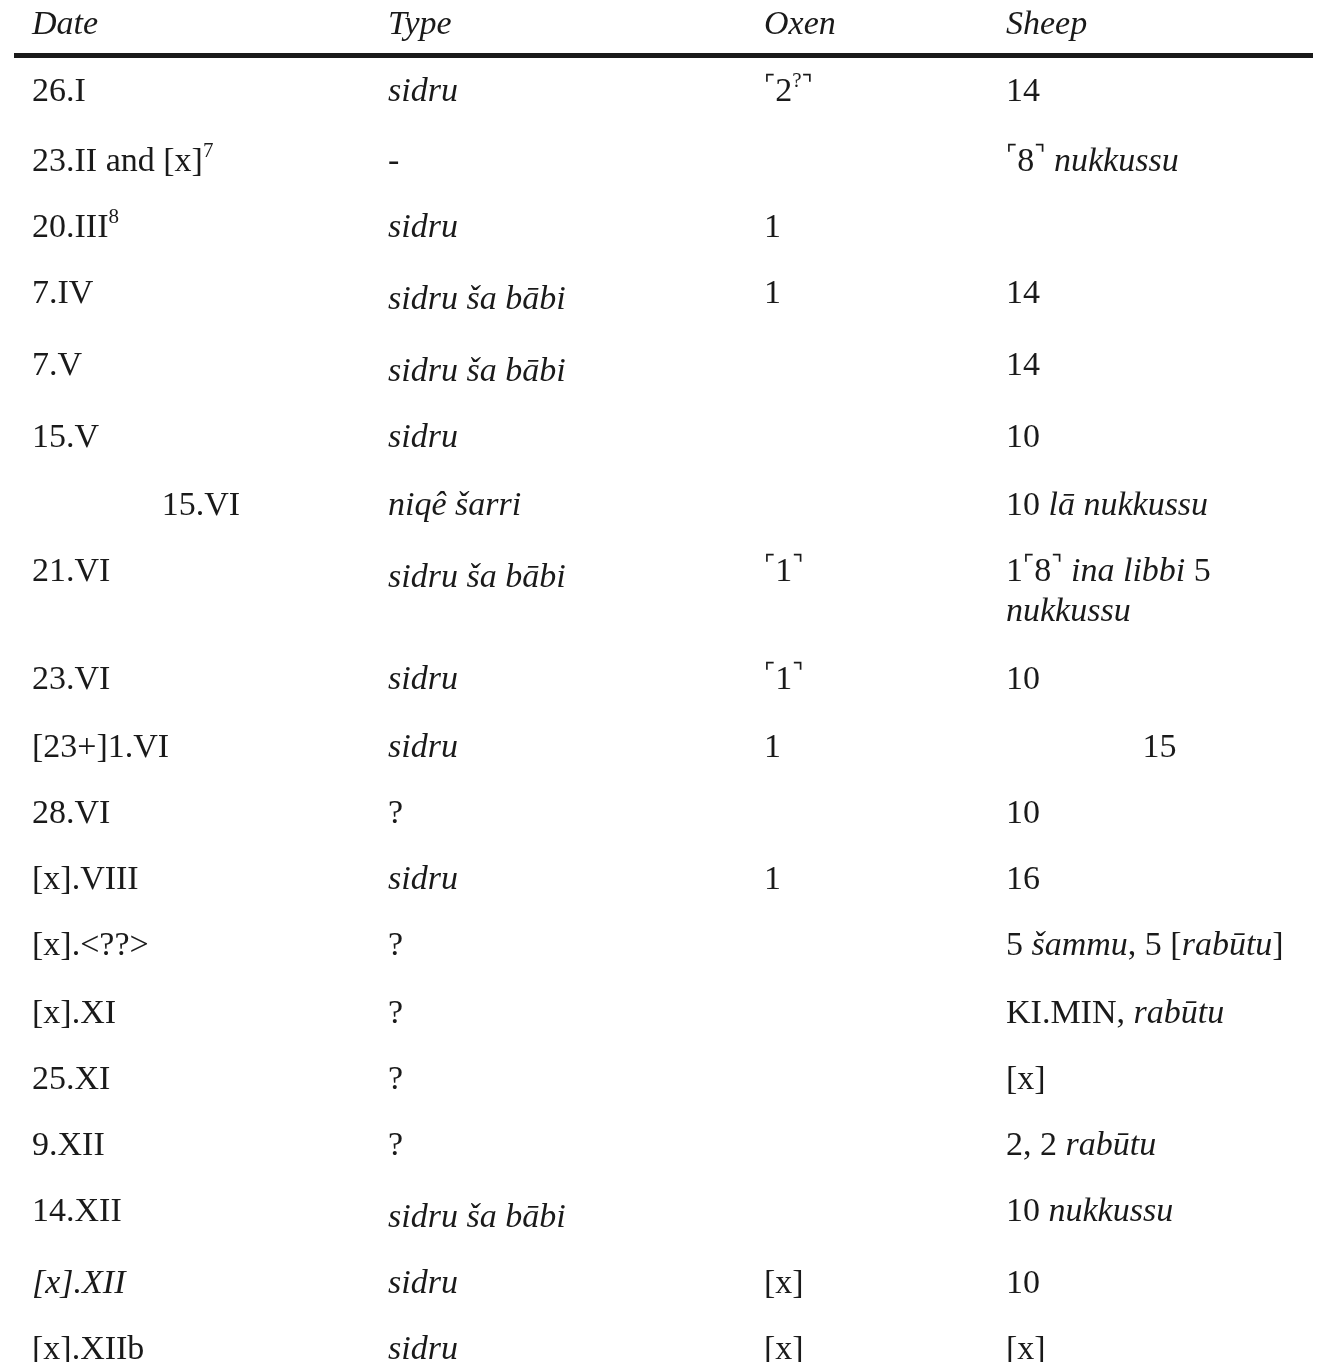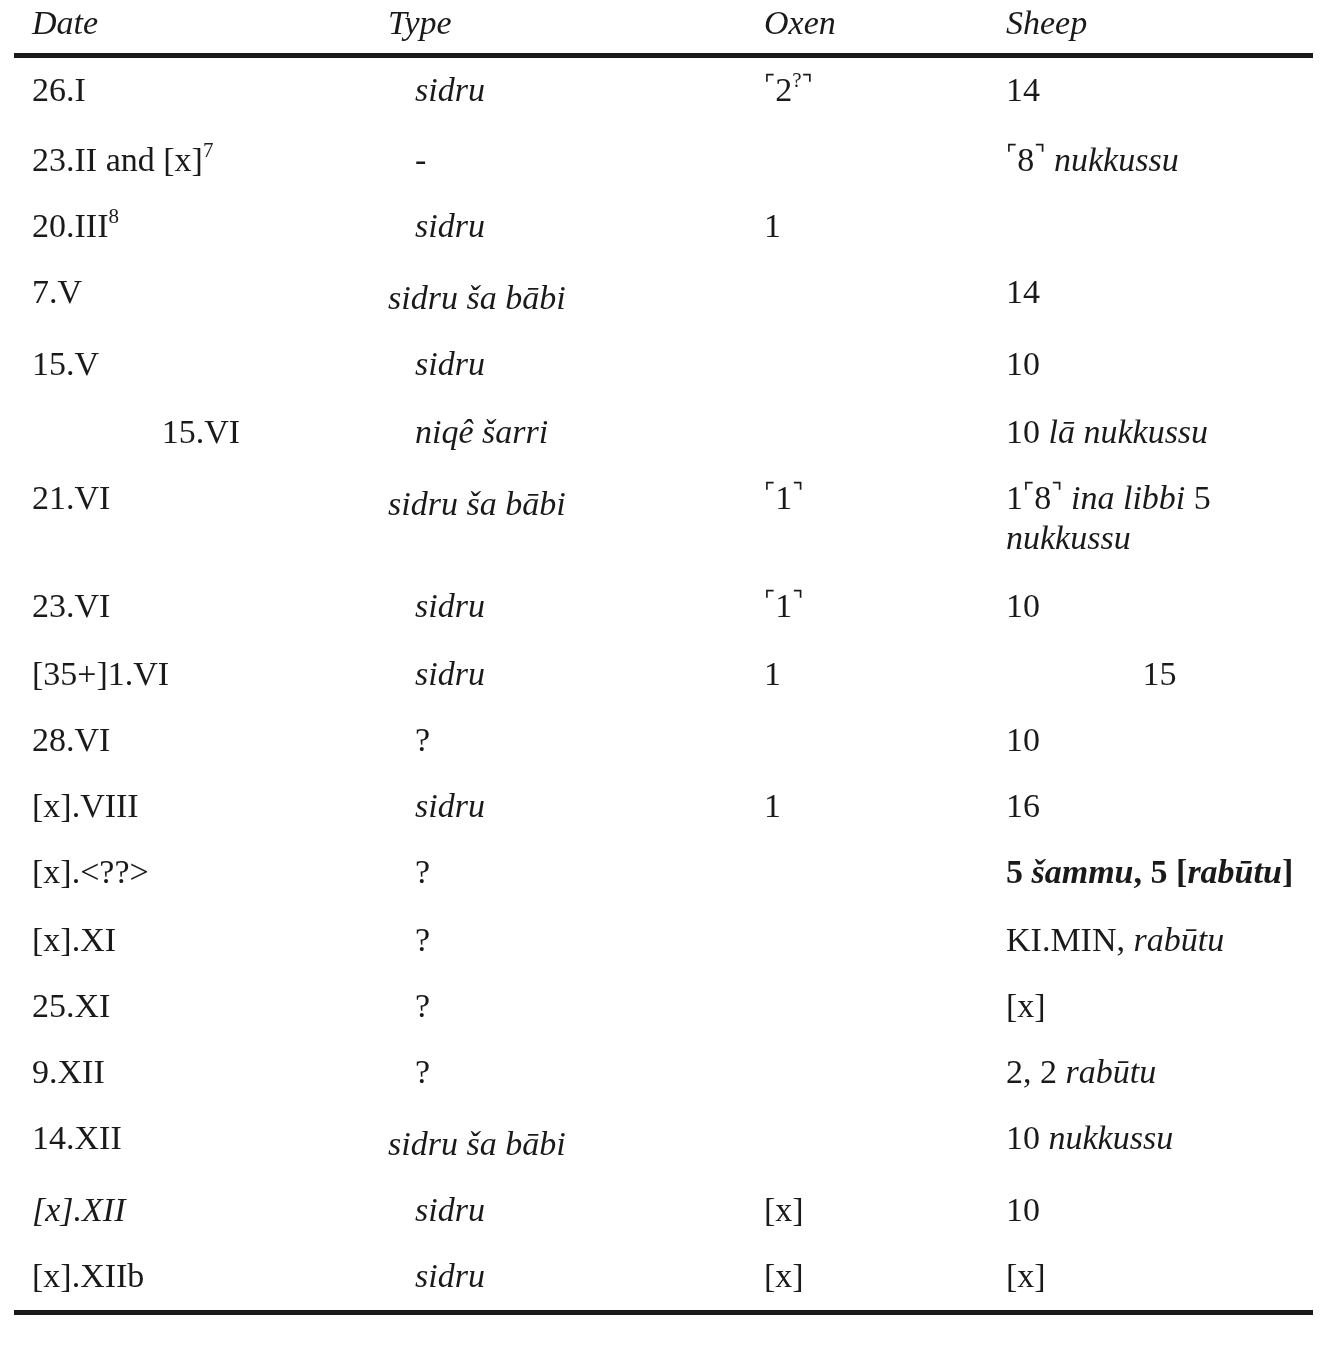--- a/index.html
+++ b/index.html
@@ -49,21 +49,21 @@
       vertical-align: top;
       text-align: left;
     }
     tbody tr.last td {
       border-bottom: 5px solid #1a1a1a;
     }
     .it { font-style: italic; }
     .sup { font-size: 21px; vertical-align: 14px; line-height: 0; }
     .hb { font-size: 24px; vertical-align: 9px; line-height: 0; }
     td.type-cell .cell-inner { display: inline-block; padding-top: 6px; }
-    td.type-cell.plain .cell-inner { padding-top: 0; margin-left: 27px; }
+    td.type-cell.plain .cell-inner { padding-top: 0; }
   </style>
 </head>
 <body>
 
 <div class="table-wrap">
   <table>
     <colgroup>
       <col class="c-date">
       <col class="c-type">
       <col class="c-oxen">
@@ -90,20 +90,26 @@
           <td style="height: 40px;"><span class="cell-inner"></span></td>
           <td style="height: 40px;"><span class="cell-inner"><span class="hb">⌜</span><span>8</span><span class="hb">⌝</span><span> </span><span class="it">nukkussu</span></span></td>
         </tr>
         <tr>
           <td style="height: 40px;"><span class="cell-inner"><span>20.III</span><span class="sup">8</span></span></td>
           <td class="type-cell plain" style="height: 40px;"><span class="cell-inner"><span class="it">sidru</span></span></td>
           <td style="height: 40px;"><span class="cell-inner"><span>1</span></span></td>
           <td style="height: 40px;"><span class="cell-inner"></span></td>
         </tr>
         <tr>
+          <td style="height: 42px;"><span class="cell-inner"><span>7.IV</span></span></td>
+          <td class="type-cell" style="height: 42px;"><span class="cell-inner"><span class="it">sidru ša bābi</span></span></td>
+          <td style="height: 42px;"><span class="cell-inner"><span>1</span></span></td>
+          <td style="height: 42px;"><span class="cell-inner"><span>14</span></span></td>
+        </tr>
+        <tr>
           <td style="height: 42px;"><span class="cell-inner"><span>7.V</span></span></td>
           <td class="type-cell" style="height: 42px;"><span class="cell-inner"><span class="it">sidru ša bābi</span></span></td>
           <td style="height: 42px;"><span class="cell-inner"></span></td>
           <td style="height: 42px;"><span class="cell-inner"><span>14</span></span></td>
         </tr>
         <tr>
           <td style="height: 42px;"><span class="cell-inner"><span>15.V</span></span></td>
           <td class="type-cell plain" style="height: 42px;"><span class="cell-inner"><span class="it">sidru</span></span></td>
           <td style="height: 42px;"><span class="cell-inner"></span></td>
           <td style="height: 42px;"><span class="cell-inner"><span>10</span></span></td>
@@ -120,42 +126,42 @@
           <td style="height: 82px;"><span class="cell-inner"><span class="hb">⌜</span><span>1</span><span class="hb">⌝</span></span></td>
           <td style="height: 82px;"><span class="cell-inner"><span>1</span><span class="hb">⌜</span><span>8</span><span class="hb">⌝</span><span> </span><span class="it">ina libbi</span><span> 5 </span><span class="it">nukkussu</span></span></td>
         </tr>
         <tr>
           <td style="height: 42px;"><span class="cell-inner"><span>23.VI</span></span></td>
           <td class="type-cell plain" style="height: 42px;"><span class="cell-inner"><span class="it">sidru</span></span></td>
           <td style="height: 42px;"><span class="cell-inner"><span class="hb">⌜</span><span>1</span><span class="hb">⌝</span></span></td>
           <td style="height: 42px;"><span class="cell-inner"><span>10</span></span></td>
         </tr>
         <tr>
-          <td style="height: 36px;"><span class="cell-inner"><span>[35+]1.VI</span></span></td>
+          <td style="height: 36px;"><span class="cell-inner"><span>[23+]1.VI</span></span></td>
           <td class="type-cell plain" style="height: 36px;"><span class="cell-inner"><span class="it">sidru</span></span></td>
           <td style="height: 36px;"><span class="cell-inner"><span>1</span></span></td>
           <td style="height: 36px; text-align: center;"><span class="cell-inner"><span>15</span></span></td>
         </tr>
         <tr>
           <td style="height: 36px;"><span class="cell-inner"><span>28.VI</span></span></td>
           <td class="type-cell plain" style="height: 36px;"><span class="cell-inner"><span>?</span></span></td>
           <td style="height: 36px;"><span class="cell-inner"></span></td>
           <td style="height: 36px;"><span class="cell-inner"><span>10</span></span></td>
         </tr>
         <tr>
           <td style="height: 38px;"><span class="cell-inner"><span>[x].VIII</span></span></td>
           <td class="type-cell plain" style="height: 38px;"><span class="cell-inner"><span class="it">sidru</span></span></td>
           <td style="height: 38px;"><span class="cell-inner"><span>1</span></span></td>
           <td style="height: 38px;"><span class="cell-inner"><span>16</span></span></td>
         </tr>
         <tr>
           <td style="height: 42px;"><span class="cell-inner"><span>[x].&lt;??&gt;</span></span></td>
           <td class="type-cell plain" style="height: 42px;"><span class="cell-inner"><span>?</span></span></td>
           <td style="height: 42px;"><span class="cell-inner"></span></td>
-          <td style="height: 42px; font-weight: bold;"><span class="cell-inner"><span>5 </span><span class="it">šammu</span><span>, 5 [</span><span class="it">rabūtu</span><span>]</span></span></td>
+          <td style="height: 42px;"><span class="cell-inner"><span>5 </span><span class="it">šammu</span><span>, 5 [</span><span class="it">rabūtu</span><span>]</span></span></td>
         </tr>
         <tr>
           <td style="height: 38px;"><span class="cell-inner"><span>[x].XI</span></span></td>
           <td class="type-cell plain" style="height: 38px;"><span class="cell-inner"><span>?</span></span></td>
           <td style="height: 38px;"><span class="cell-inner"></span></td>
           <td style="height: 38px;"><span class="cell-inner"><span>KI.MIN, </span><span class="it">rabūtu</span></span></td>
         </tr>
         <tr>
           <td style="height: 38px;"><span class="cell-inner"><span>25.XI</span></span></td>
           <td class="type-cell plain" style="height: 38px;"><span class="cell-inner"><span>?</span></span></td>

